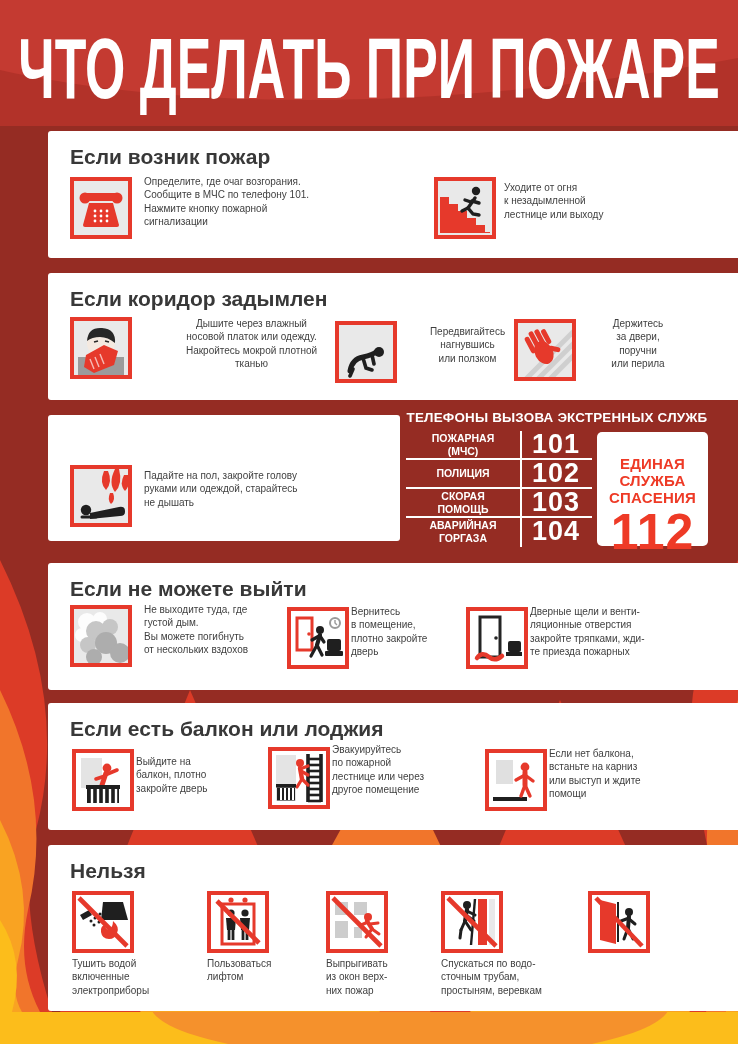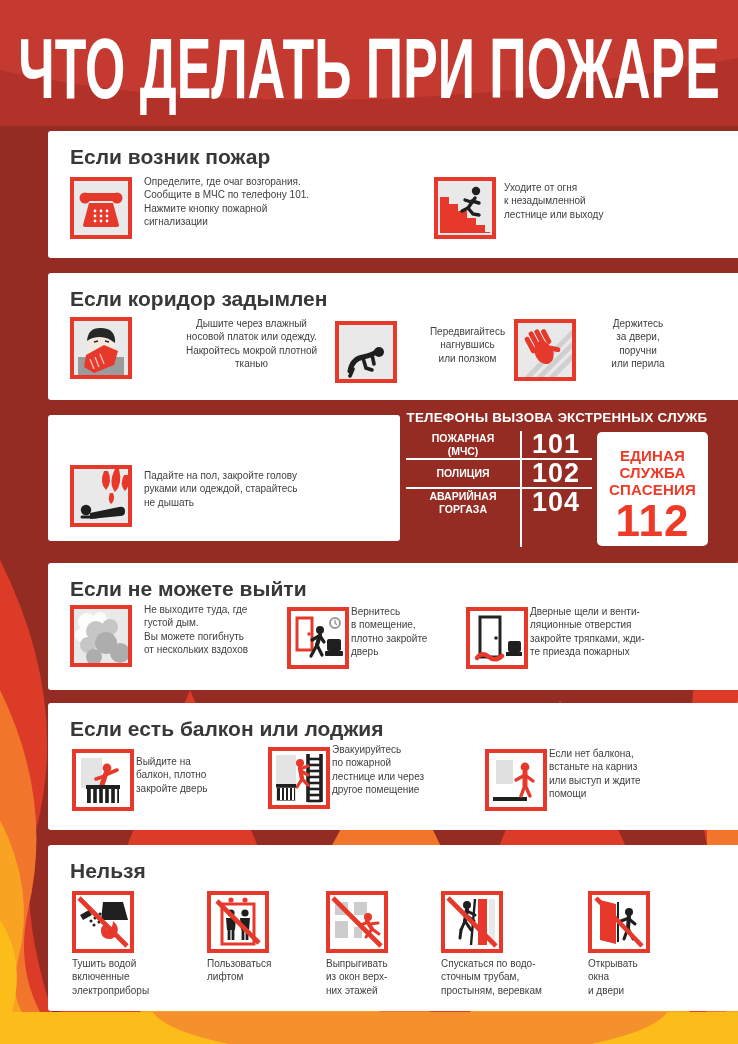--- a/index.html
+++ b/index.html
@@ -24,22 +24,22 @@
   
   .etable{position:absolute;left:406px;top:410px;width:302px;color:#fff;}
   .etitle{font-size:13.4px;font-weight:bold;letter-spacing:.2px;white-space:nowrap;text-align:center;}
   .erows{position:absolute;top:21px;left:0;width:186px;}
   .erow{display:flex;height:27px;align-items:center;}
   .erow.sep{border-bottom:2px solid #fff;}
   .elabel{width:114px;text-align:center;font-size:10.5px;font-weight:bold;line-height:1.15;white-space:pre-line;}
   .enum{width:72px;text-align:center;font-size:27px;font-weight:bold;letter-spacing:1px;}
   .evline{position:absolute;left:114px;top:21px;width:2px;height:116px;background:#fff;}
   .ubox{position:absolute;left:191px;top:22px;width:111px;height:114px;background:#fff;border-radius:5px;text-align:center;}
-  .ulabel{margin-top:16px;font-size:15px;font-weight:bold;line-height:1.12;color:var(--number-red,#ee3a26);white-space:pre-line;letter-spacing:.2px;}
-  .unum{font-size:44px;font-weight:bold;color:var(--number-red,#ee3a26);line-height:1;margin-top:1px;letter-spacing:1px;}
+  .ulabel{margin-top:24px;font-size:15px;font-weight:bold;line-height:1.12;color:var(--number-red,#ee3a26);white-space:pre-line;letter-spacing:.2px;}
+  .unum{font-size:50px;font-weight:bold;color:var(--number-red,#ee3a26);line-height:1;margin-top:1px;letter-spacing:1px;}
   
   .footer{position:absolute;left:0;top:1012px;width:738px;height:32px;background:var(--flame-yellow,#fcbd1b);overflow:hidden;}
   .footer-curve{position:absolute;left:150px;top:-64px;width:520px;height:112px;border-radius:50%;background:var(--footer-orange,#f5912c);}
 </style>
 </head>
 <body>
 
 <div id="poster">
 
   <svg class="flames" width="738" height="1044" viewBox="0 0 738 1044">
@@ -196,20 +196,25 @@
     <div class="erows">
       <div class="erow sep">
         <div class="elabel">ПОЖАРНАЯ
 (МЧС)</div>
         <div class="enum">101</div>
       </div>
       <div class="erow sep">
         <div class="elabel">ПОЛИЦИЯ</div>
         <div class="enum">102</div>
       </div>
+      <div class="erow sep">
+        <div class="elabel">СКОРАЯ
+ПОМОЩЬ</div>
+        <div class="enum">103</div>
+      </div>
       <div class="erow">
         <div class="elabel">АВАРИЙНАЯ
 ГОРГАЗА</div>
         <div class="enum">104</div>
       </div>
     </div>
     <div class="evline"></div>
     <div class="ubox">
       <div class="ulabel">ЕДИНАЯ
 СЛУЖБА
@@ -429,21 +434,21 @@
           <path d="M38,27 l-7,3"></path>
             <path d="M40,29 l8,-1"></path>
             <path d="M42,34 l-6,8"></path>
             <path d="M42,34 l7,5"></path>
         </g>
         <line x1="3" y1="3" x2="51" y2="51" class="s-red" stroke-width="4.6"></line>
       </svg>
     </div>
     <div class="itext" style="left:278px;top:112px;width:122px;">Выпрыгивать
 из окон верх-
-них этажей</div>
+них пожар</div>
     <div class="ibox" style="left:393px;top:46px;">
       <svg viewBox="0 0 54 54">
           <rect width="54" height="54" fill="#fff"></rect>
         <rect x="33" y="4" width="9" height="46" class="f-red"></rect>
         <rect x="44" y="4" width="6" height="46" fill="#e9e9e9"></rect>
         <line x1="30" y1="4" x2="26" y2="50" stroke="#1f1f1f" stroke-width="2.4"></line>
         <circle cx="22" cy="10" r="4" fill="#1f1f1f"></circle>
         <path d="M22,14 L20,26" class="s-blk" fill="none" stroke-width="4" stroke-linecap="round"></path>
         <g class="s-blk" fill="none" stroke-width="3" stroke-linecap="round">
           <path d="M22,16 l8,4"></path>
@@ -467,22 +472,19 @@
         <path d="M37,21 L36,33" class="s-blk" fill="none" stroke-width="4" stroke-linecap="round"></path>
         <g class="s-blk" fill="none" stroke-width="3" stroke-linecap="round">
           <path d="M37,23 l-8,3"></path>
             <path d="M37,24 l6,5"></path>
             <path d="M36,33 l-4,11"></path>
             <path d="M36,33 l5,11"></path>
         </g>
         <line x1="4" y1="3" x2="50" y2="51" class="s-red" stroke-width="4.6"></line>
       </svg>
     </div>
-    <div class="itext" style="left:540px;top:112px;width:112px;">Открывать
-окна
-и двери</div>
   </section>
 
   <div class="footer">
     <div class="footer-curve"></div>
   </div>
 
 </div>
 
 </body></html>

